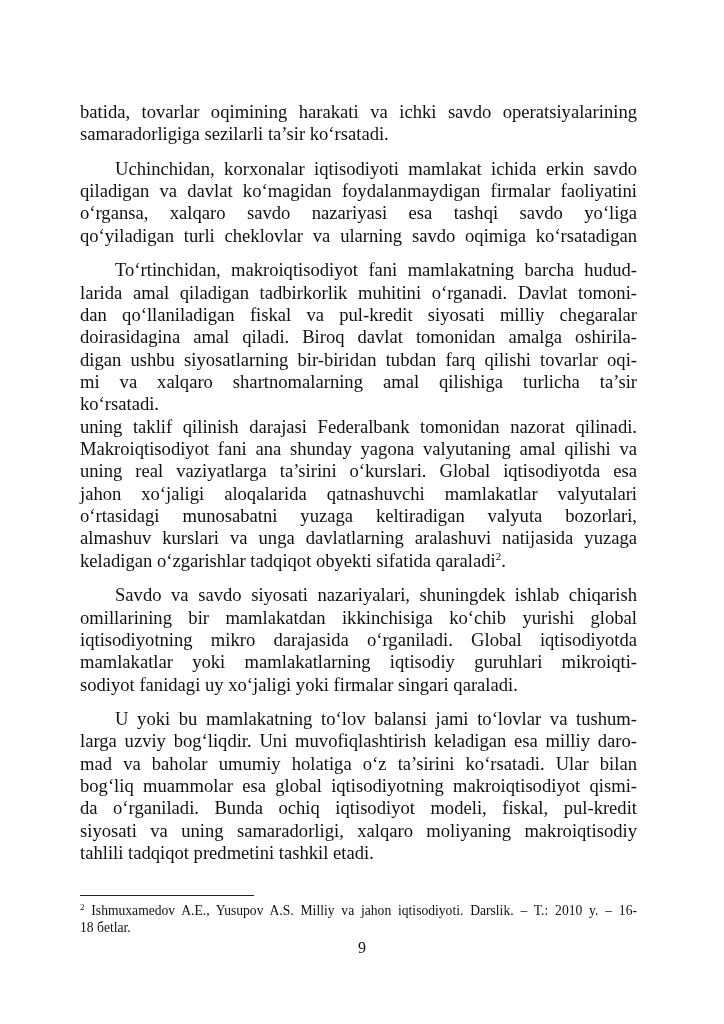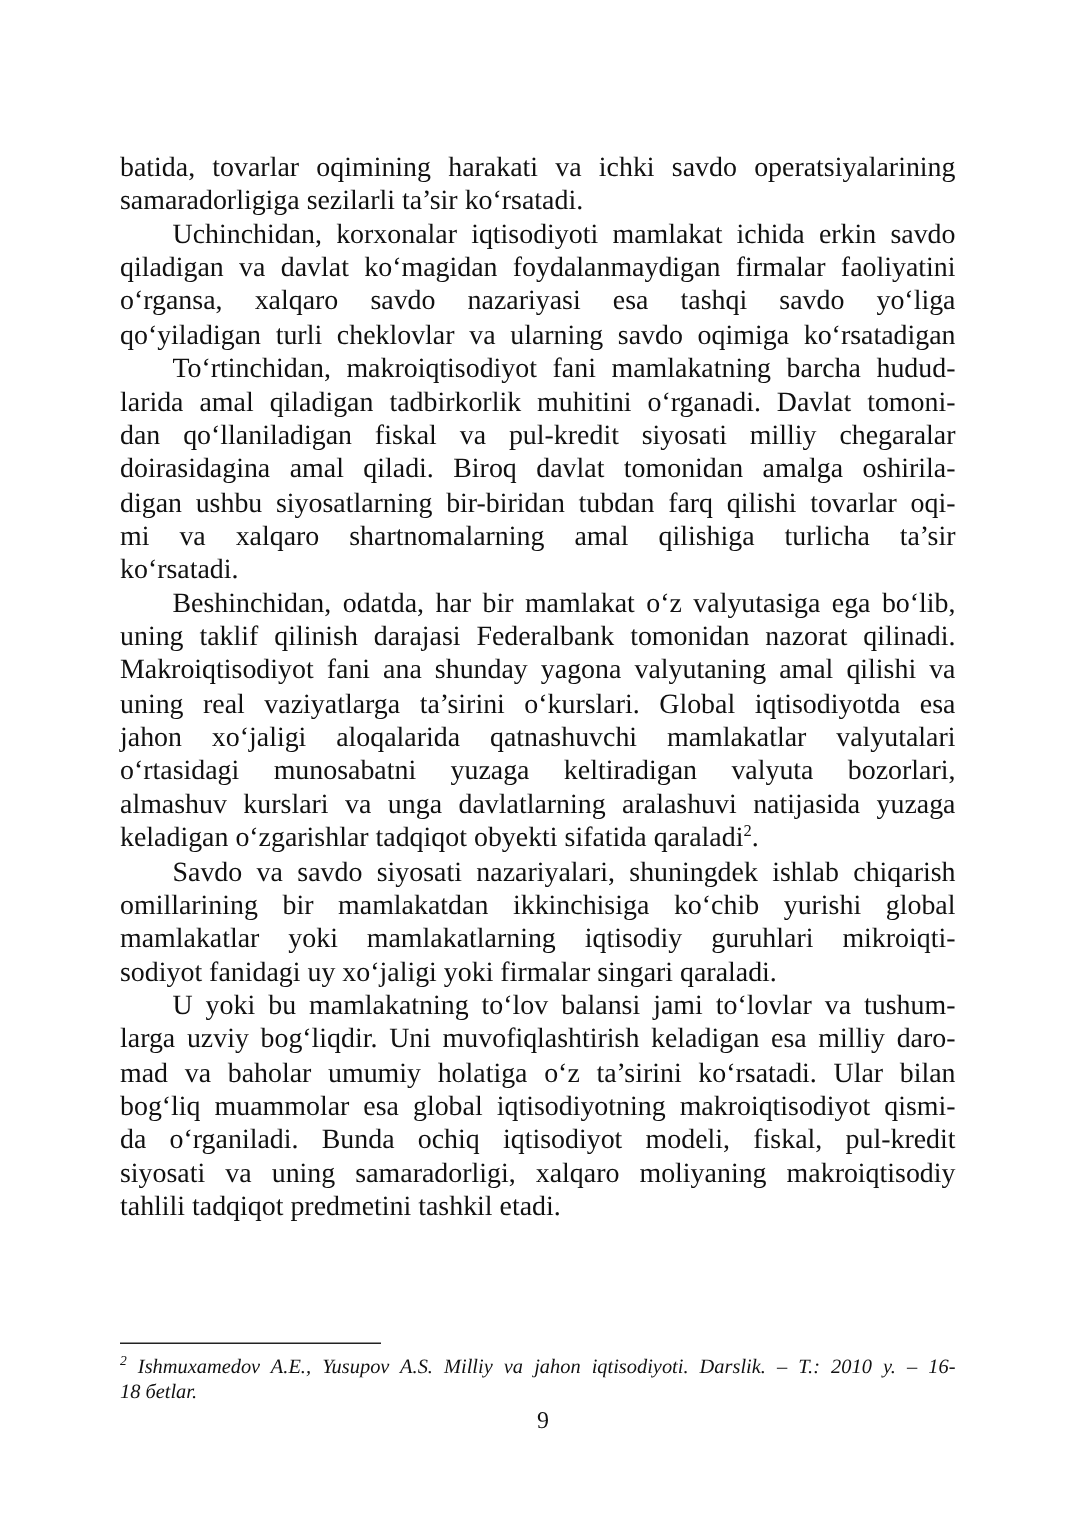--- a/index.html
+++ b/index.html
@@ -43,20 +43,21 @@
       display: block;
       text-align: justify;
       text-align-last: justify;
       white-space: nowrap;
     }
     .line.last {
       text-align-last: left;
     }
     .line.indent {
       padding-left: 35px;
+      margin-top: 12px;
     }
     sup.fnref {
       font-size: 11px;
       vertical-align: 7px;
       line-height: 0;
     }
     .footnote-rule {
       position: absolute;
       left: 80px;
       top: 895px;
@@ -65,21 +66,21 @@
       border-top: 1px solid #222222;
     }
     .footnote {
       position: absolute;
       left: 80px;
       top: 903px;
       width: 557px;
       font-size: 13.6px;
       line-height: 16.5px;
     }
-    .footnote .line { white-space: nowrap; font-style: italic; }
+    .footnote .line { white-space: nowrap; }
     .footnote sup {
       font-size: 9px;
       vertical-align: 5px;
       line-height: 0;
     }
     .page-number {
       position: absolute;
       left: 0;
       top: 939px;
       width: 724px;
@@ -112,33 +113,33 @@
       <span class="line indent">To‘rtinchidan, makroiqtisodiyot fani mamlakatning barcha hudud-</span>
       <span class="line">larida amal qiladigan tadbirkorlik muhitini o‘rganadi. Davlat tomoni-</span>
       <span class="line">dan qo‘llaniladigan fiskal va pul-kredit siyosati milliy chegaralar</span>
       <span class="line">doirasidagina amal qiladi. Biroq davlat tomonidan amalga oshirila-</span>
       <span class="line">digan ushbu siyosatlarning bir-biridan tubdan farq qilishi tovarlar oqi-</span>
       <span class="line">mi va xalqaro shartnomalarning amal qilishiga turlicha ta’sir</span>
       <span class="line last">ko‘rsatadi.</span>
     </p>
 
     <p class="cont">
-      <span class="line indent">Beshinchidan, odatda, har bir mamlakat o‘z valyutasiga ega bo‘lib,</span>
       <span class="line">uning taklif qilinish darajasi Federalbank tomonidan nazorat qilinadi.</span>
       <span class="line">Makroiqtisodiyot fani ana shunday yagona valyutaning amal qilishi va</span>
       <span class="line">uning real vaziyatlarga ta’sirini o‘kurslari. Global iqtisodiyotda esa</span>
       <span class="line">jahon xo‘jaligi aloqalarida qatnashuvchi mamlakatlar valyutalari</span>
       <span class="line">o‘rtasidagi munosabatni yuzaga keltiradigan valyuta bozorlari,</span>
       <span class="line">almashuv kurslari va unga davlatlarning aralashuvi natijasida yuzaga</span>
       <span class="line last"><span>keladigan o‘zgarishlar tadqiqot obyekti sifatida qaraladi</span><sup class="fnref">2</sup><span>.</span></span>
     </p>
 
     <p class="cont">
       <span class="line indent">Savdo va savdo siyosati nazariyalari, shuningdek ishlab chiqarish</span>
       <span class="line">omillarining bir mamlakatdan ikkinchisiga ko‘chib yurishi global</span>
+      <span class="line">iqtisodiyotning mikro darajasida o‘rganiladi. Global iqtisodiyotda</span>
       <span class="line">mamlakatlar yoki mamlakatlarning iqtisodiy guruhlari mikroiqti-</span>
       <span class="line last">sodiyot fanidagi uy xo‘jaligi yoki firmalar singari qaraladi.</span>
     </p>
 
     <p class="cont">
       <span class="line indent">U yoki bu mamlakatning to‘lov balansi jami to‘lovlar va tushum-</span>
       <span class="line">larga uzviy bog‘liqdir. Uni muvofiqlashtirish keladigan esa milliy daro-</span>
       <span class="line">mad va baholar umumiy holatiga o‘z ta’sirini ko‘rsatadi. Ular bilan</span>
       <span class="line">bog‘liq muammolar esa global iqtisodiyotning makroiqtisodiyot qismi-</span>
       <span class="line">da o‘rganiladi. Bunda ochiq iqtisodiyot modeli, fiskal, pul-kredit</span>

